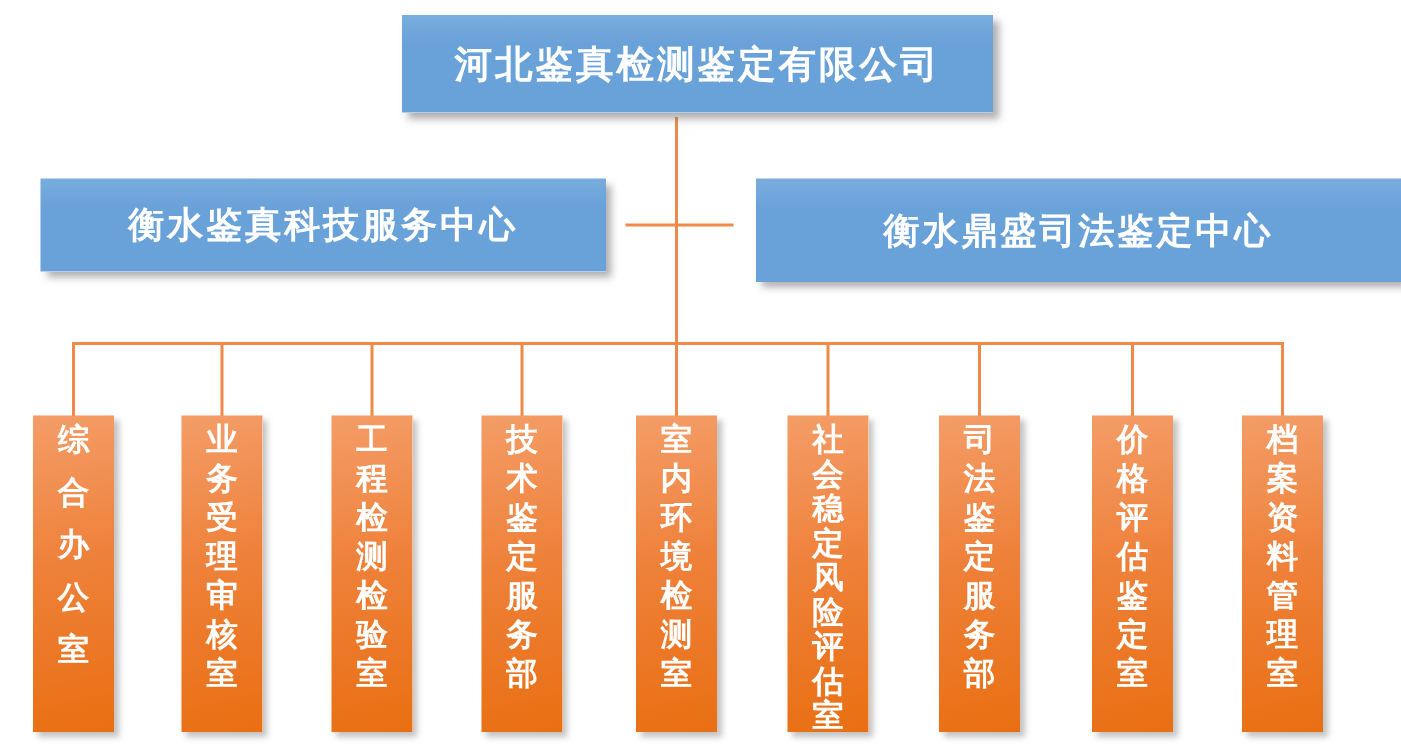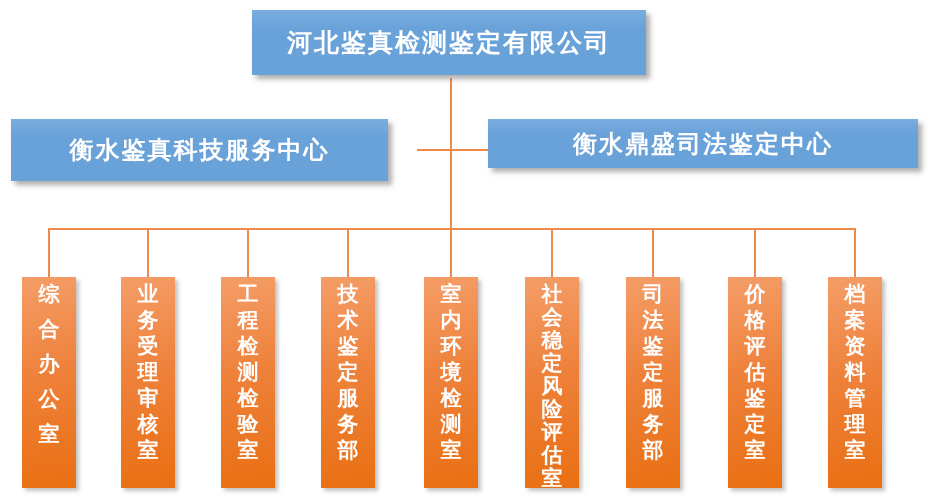--- a/index.html
+++ b/index.html
@@ -22,31 +22,32 @@
     color: #ffffff;
     font-weight: bold;
     display: flex;
     align-items: center;
     justify-content: center;
     text-align: center;
   }
   .node.blue {
     background: linear-gradient(180deg, var(--blue-light, #7aadde) 0%, var(--blue, #69a1d9) 30%, var(--blue, #69a1d9) 100%);
     box-shadow: 4px 4px 5px rgba(110,110,110,0.55);
+    margin-left: 16px;
   }
   .node.root {
     left: 252px; top: 10px; width: 394px; height: 65px;
     font-size: 25px; letter-spacing: 2px;
   }
   .node.center-left {
     left: 11px; top: 119px; width: 377px; height: 62px;
     font-size: 24px; letter-spacing: 2px;
   }
   .node.center-right {
-    left: 488px; top: 119px; width: 430px; height: 49px;
+    left: 488px; top: 119px; width: 430px; height: 69px;
     font-size: 24px; letter-spacing: 2px;
   }
   .dept {
     position: absolute;
     top: 277px;
     width: 54px;
     height: 211px;
     background: linear-gradient(168deg, var(--orange-light, #f49d68) 0%, var(--orange, #ee8038) 48%, var(--orange-dark, #e96f12) 100%);
     box-shadow: 3px 3px 4px rgba(120,120,120,0.45);
     color: #ffffff;

